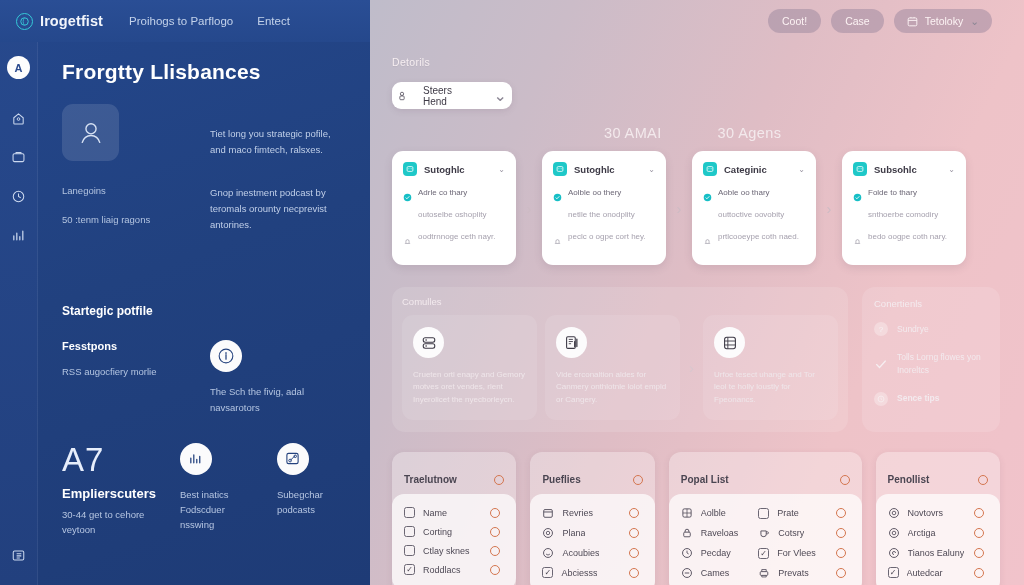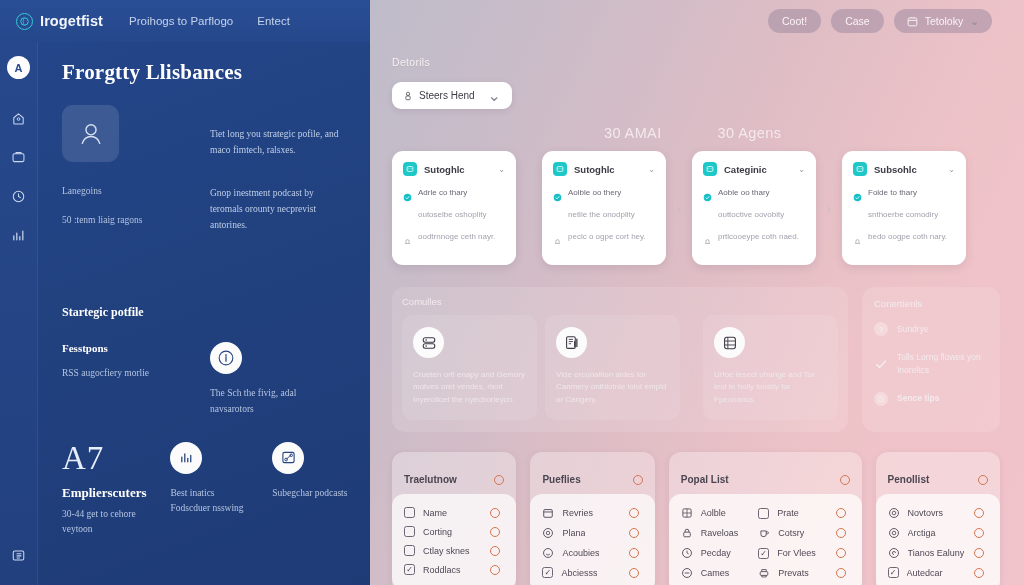--- a/index.html
+++ b/index.html
@@ -95,21 +95,21 @@
   }
   .rail-icon {
     width: 20px; height: 20px;
     display: flex; align-items: center; justify-content: center;
     color: #ccd9ef; cursor: pointer;
   }
   .rail-spacer { flex: 1; }
   .rail-bottom { margin-bottom: 20px; }
 
   
-  .left-content { flex: 1; padding: 60px 26px 0 24px; position: relative; font-family: Liberation Serif, serif; }
+  .left-content { flex: 1; padding: 60px 26px 0 24px; position: relative; }
   .hero-title {
     color: #ffffff; font-size: 21px; font-weight: 700;
     letter-spacing: .2px; margin-bottom: 20px;
   }
 
   .profile-row { display: flex; gap: 30px; }
   .profile-col { width: 118px; }
   .avatar-tile {
     width: 57px; height: 57px; border-radius: 11px;
     background: rgba(255,255,255,.12);
@@ -162,22 +162,22 @@
     padding: 56px 24px 0 22px;
     overflow: hidden;
   }
   .rp-label {
     color: #f6eef1; font-size: 10.5px; letter-spacing: .3px;
     margin-bottom: 14px; text-shadow: 0 1px 1px rgba(0,0,0,.06);
   }
   .select-box {
     width: 120px; height: 27px;
     background: #ffffff; border-radius: 9px;
-    display: flex; align-items: center; gap: 6px;
-    padding: 0 11px;
+    display: flex; align-items: center; gap: 16px;
+    padding: 0 5px;
     box-shadow: 0 2px 6px rgba(90,70,90,.13);
     cursor: pointer;
   }
   .select-box .sv { flex: 1; color: #3e3a46; font-size: 10px; }
   .sb-chev { color: #8c8795; }
 
   .kpi-row {
     display: flex; gap: 56px;
     margin: 16px 0 10px 212px;
   }

